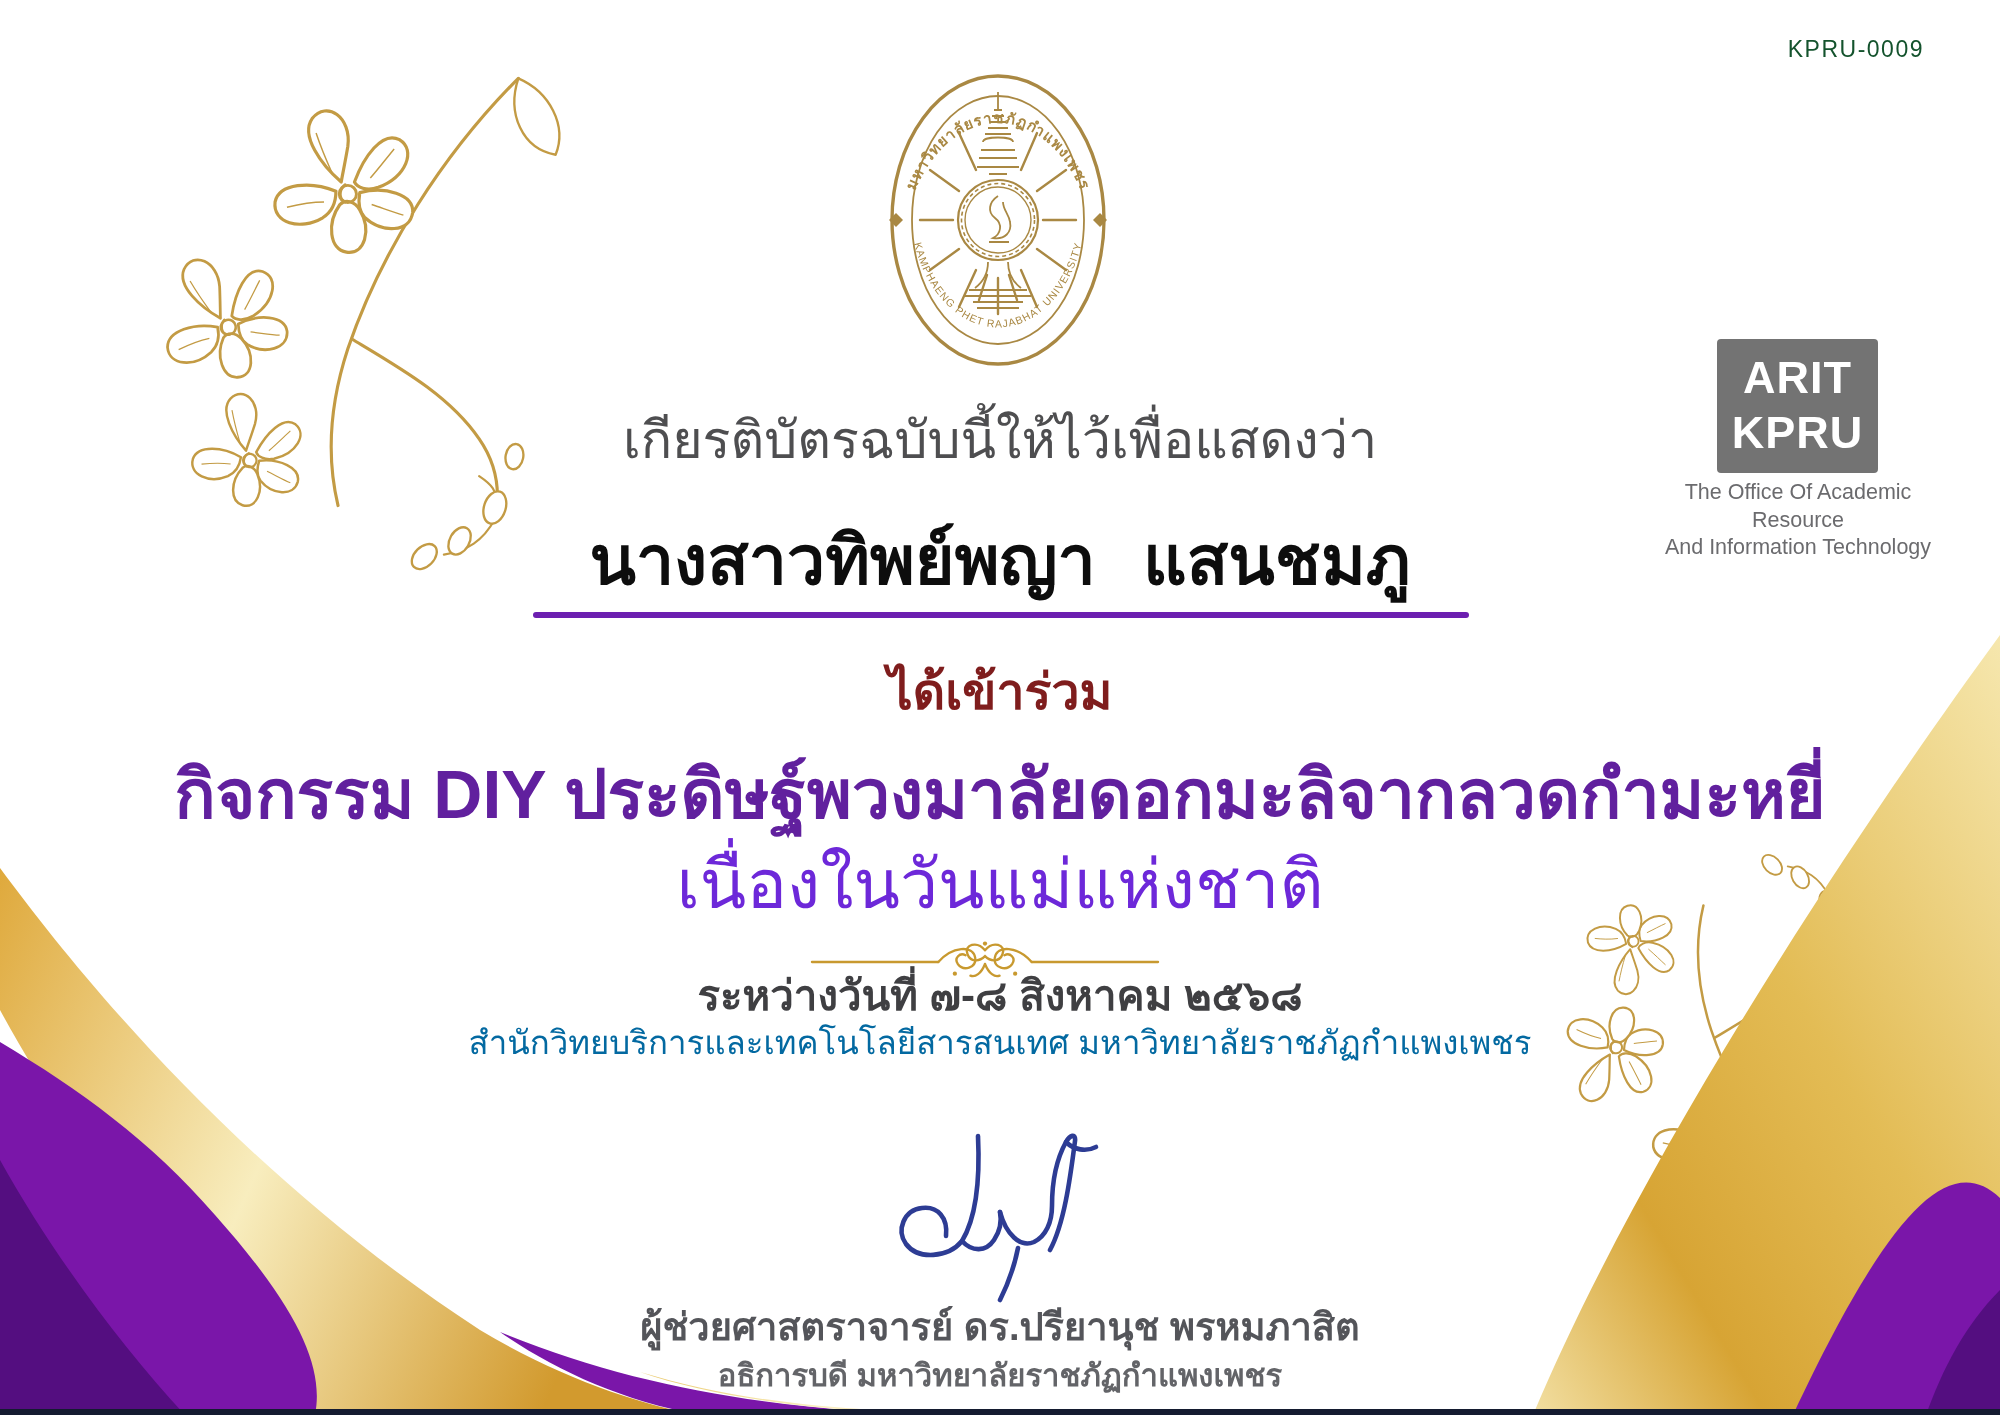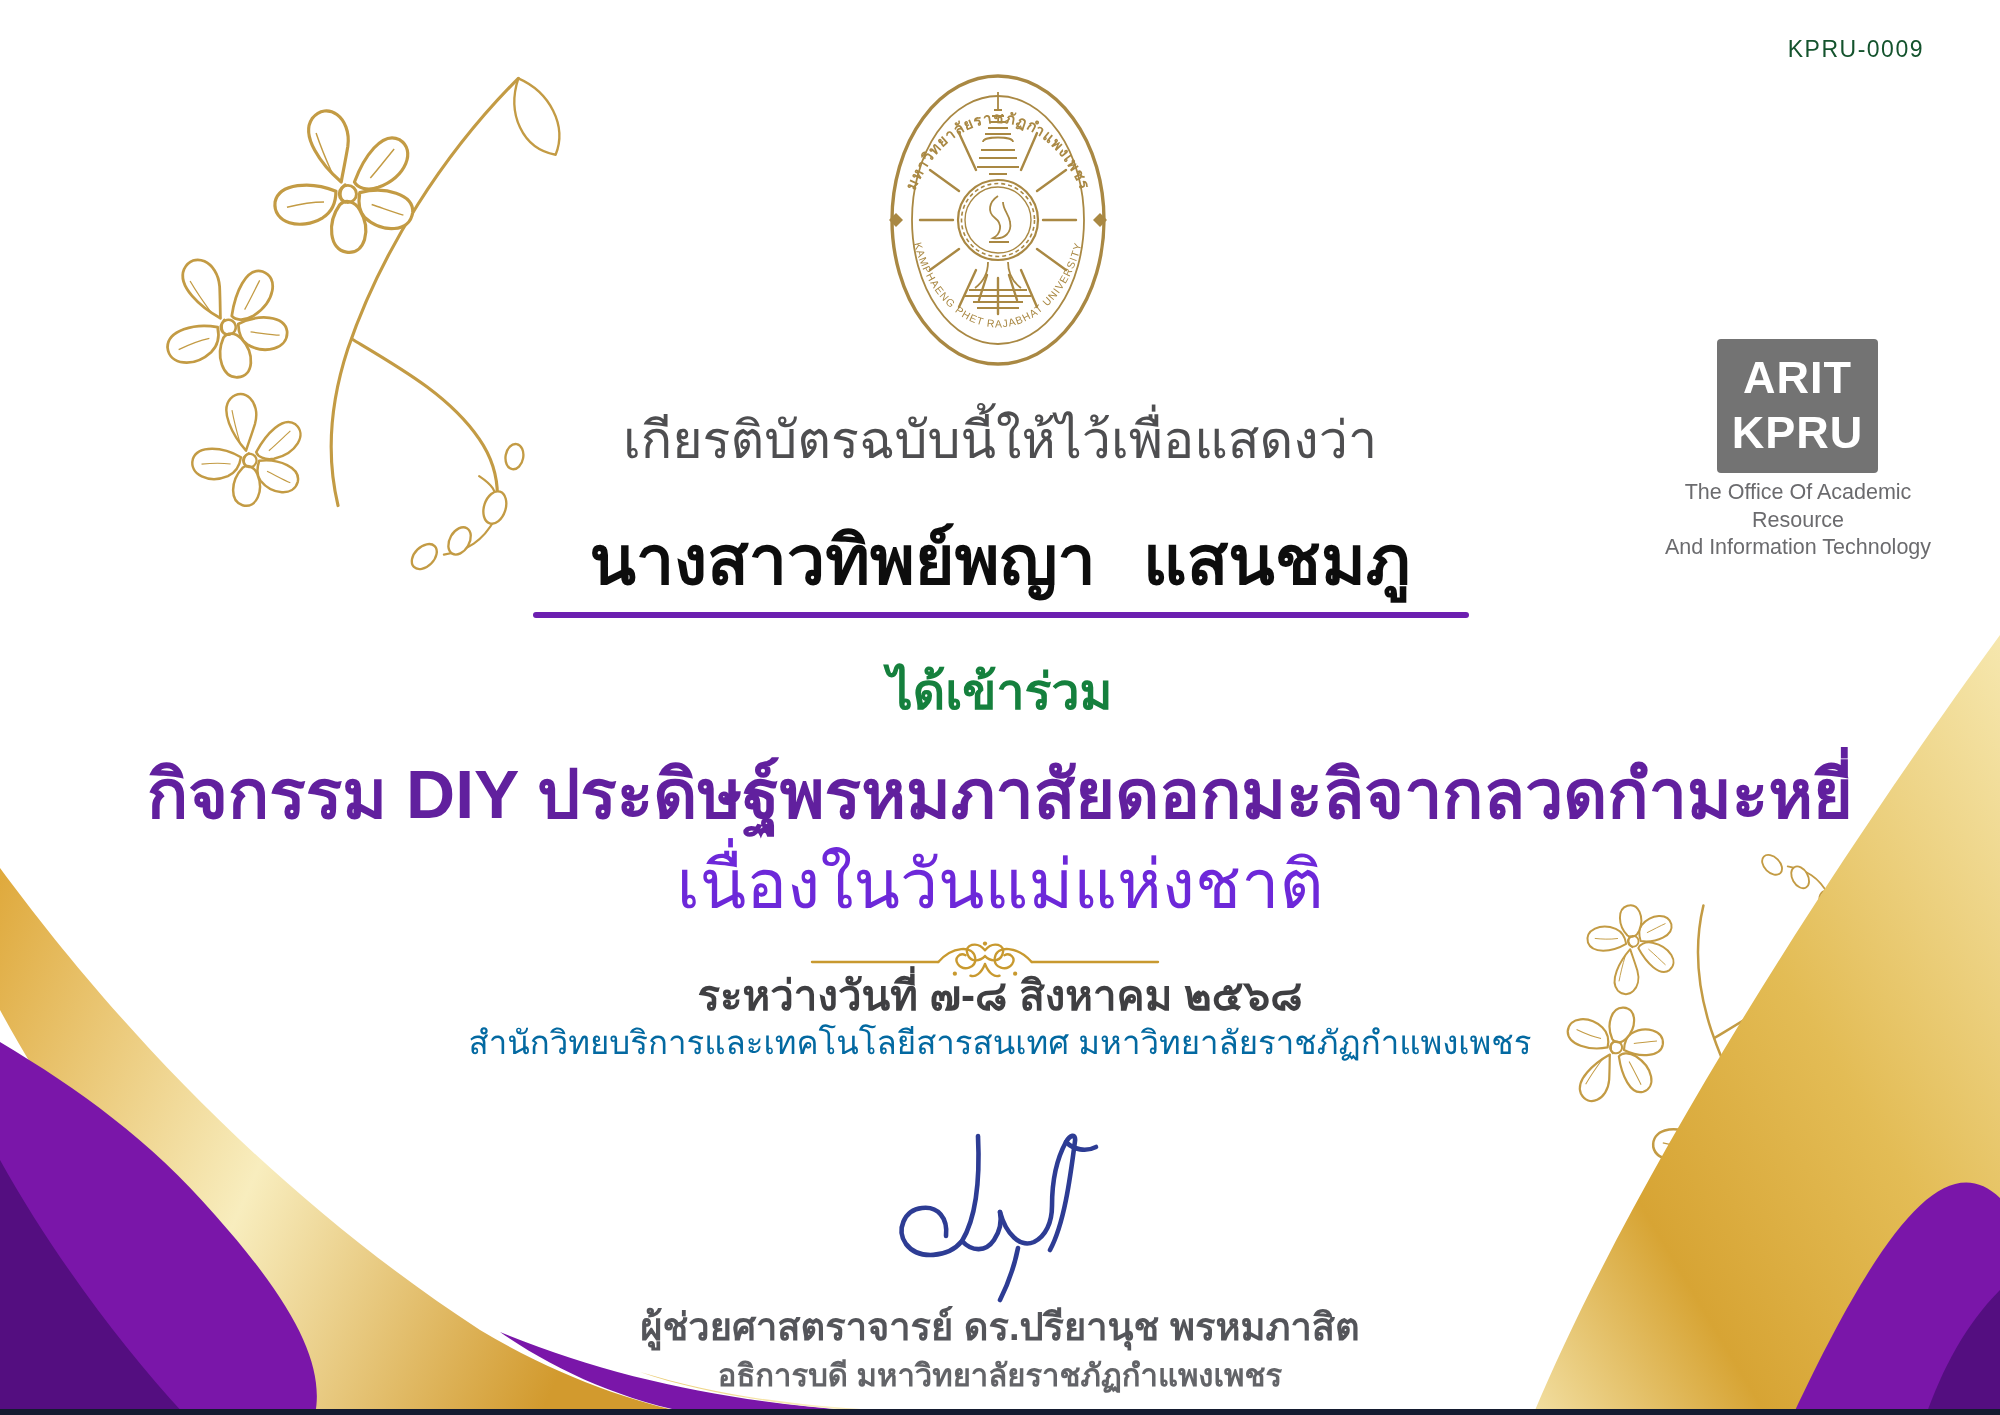--- a/index.html
+++ b/index.html
@@ -7,21 +7,21 @@
     position:relative;width:2000px;height:1415px;background:#ffffff;
     overflow:hidden;font-family:"Liberation Sans",sans-serif;
   }
   .abs{position:absolute;}
   .ctr{left:0;width:100%;text-align:center;white-space:nowrap;}
   #cert-code{top:36px;right:76px;font-size:23px;letter-spacing:1.5px;color:#14532d;font-weight:500;text-align:center;}
   #intro-line{top:398px;font-size:52px;color:#4E4E50;font-weight:500;}
   #recipient-name{top:506px;font-size:68px;color:#0d0d0d;font-weight:bold;
     font-family:"DejaVu Serif",serif;white-space:pre;}
   #name-underline{top:612px;left:533px;width:936px;height:6px;background:#6C1FB0;border-radius:3px;}
-  #action-line{top:652px;font-size:50px;color:#15803d;font-weight:600;}
+  #action-line{top:652px;font-size:50px;color:#7f1d1d;font-weight:600;}
   #activity-line1{top:740px;font-size:68px;color:#61209E;font-weight:800;}
   #activity-line2{top:830px;font-size:68px;color:#6d28d9;font-weight:400;}
   #flourish-svg{left:810px;top:936px;}
   #date-line{top:962px;font-size:42px;color:#3F3F42;font-weight:700;}
   #organizer-line{top:1016px;font-size:33px;color:#0369a1;font-weight:400;}
   #signature-svg{left:870px;top:1115px;}
   #signer-name{top:1296px;font-size:38px;color:#54555A;font-weight:700;}
   #signer-title{top:1350px;font-size:31px;color:#636468;font-weight:700;}
   #arit-box{left:1717px;top:339px;width:161px;height:134px;background:#737373;border-radius:4px;
     display:flex;flex-direction:column;justify-content:center;align-items:center;}
@@ -156,21 +156,21 @@
   <div class="abs ctr" id="cert-code" style="left:auto;width:auto;">KPRU-0009</div>
 
   <div class="abs ctr" id="intro-line">เกียรติบัตรฉบับนี้ให้ไว้เพื่อแสดงว่า</div>
 
   <div class="abs ctr" id="recipient-name">นางสาวทิพย์พญา  แสนชมภู</div>
 
   <div class="abs" id="name-underline"></div>
 
   <div class="abs ctr" id="action-line">ได้เข้าร่วม</div>
 
-  <div class="abs ctr" id="activity-line1">กิจกรรม DIY ประดิษฐ์พรหมภาสัยดอกมะลิจากลวดกำมะหยี่</div>
+  <div class="abs ctr" id="activity-line1">กิจกรรม DIY ประดิษฐ์พวงมาลัยดอกมะลิจากลวดกำมะหยี่</div>
 
   <div class="abs ctr" id="activity-line2">เนื่องในวันแม่แห่งชาติ</div>
 
   <svg class="abs" id="flourish-svg" width="350" height="52" viewBox="0 0 360 52" xmlns="http://www.w3.org/2000/svg">
     <path class="flr" d="M2,26 H132 M228,26 H358"></path>
     <path class="flr" d="M132,26 C146,10 168,8 170,22 C171,32 158,36 152,28 C148,22 154,16 160,19"></path>
     <path class="flr" d="M228,26 C214,10 192,8 190,22 C189,32 202,36 208,28 C212,22 206,16 200,19"></path>
     <path class="flr" d="M180,14 C172,4 158,8 162,18 C165,26 174,26 180,20 C186,26 195,26 198,18 C202,8 188,4 180,14"></path>
     <path class="flr" d="M180,28 C176,38 170,42 165,40 M180,28 C184,38 190,42 195,40"></path>
     <circle cx="180" cy="7" r="2.2" fill="#C8992F"></circle>

